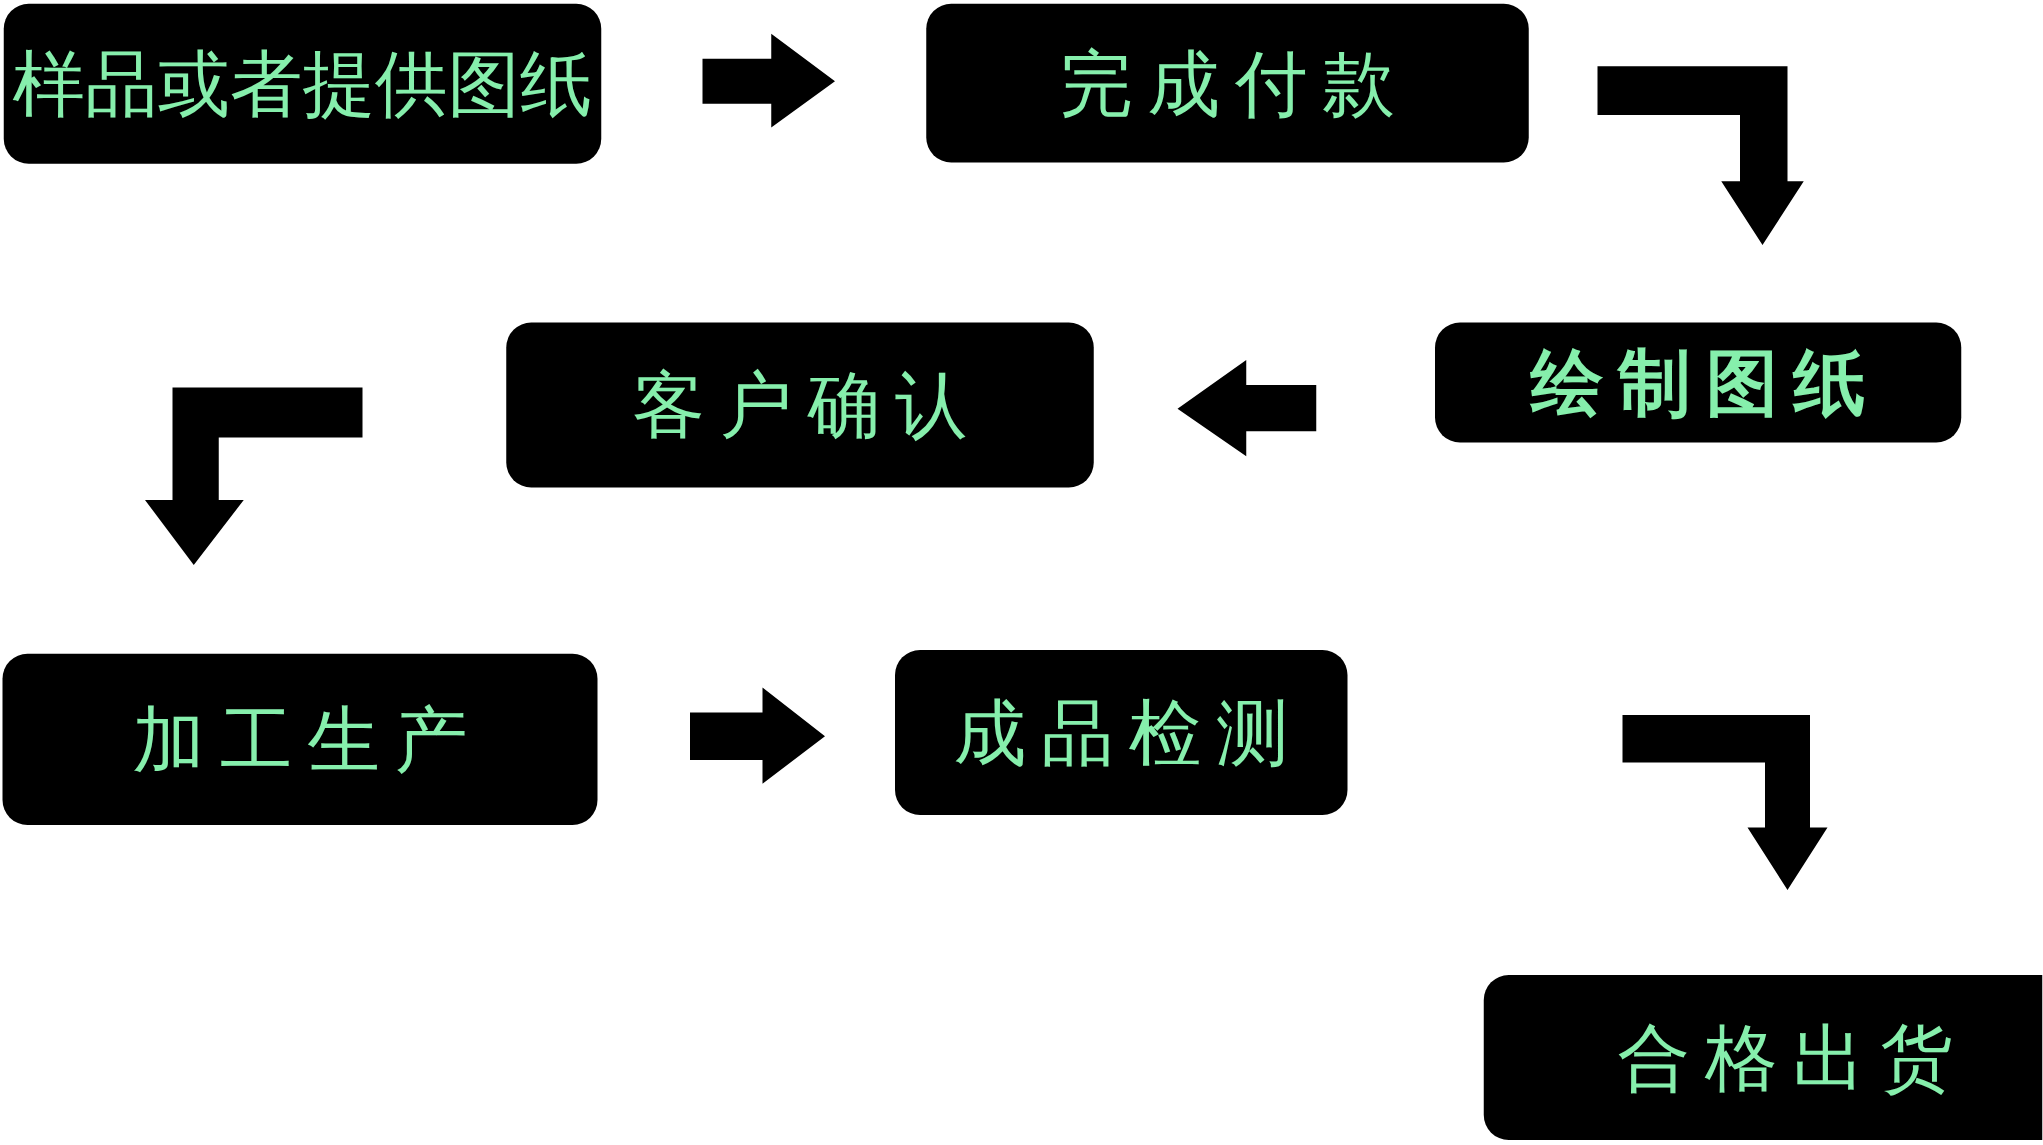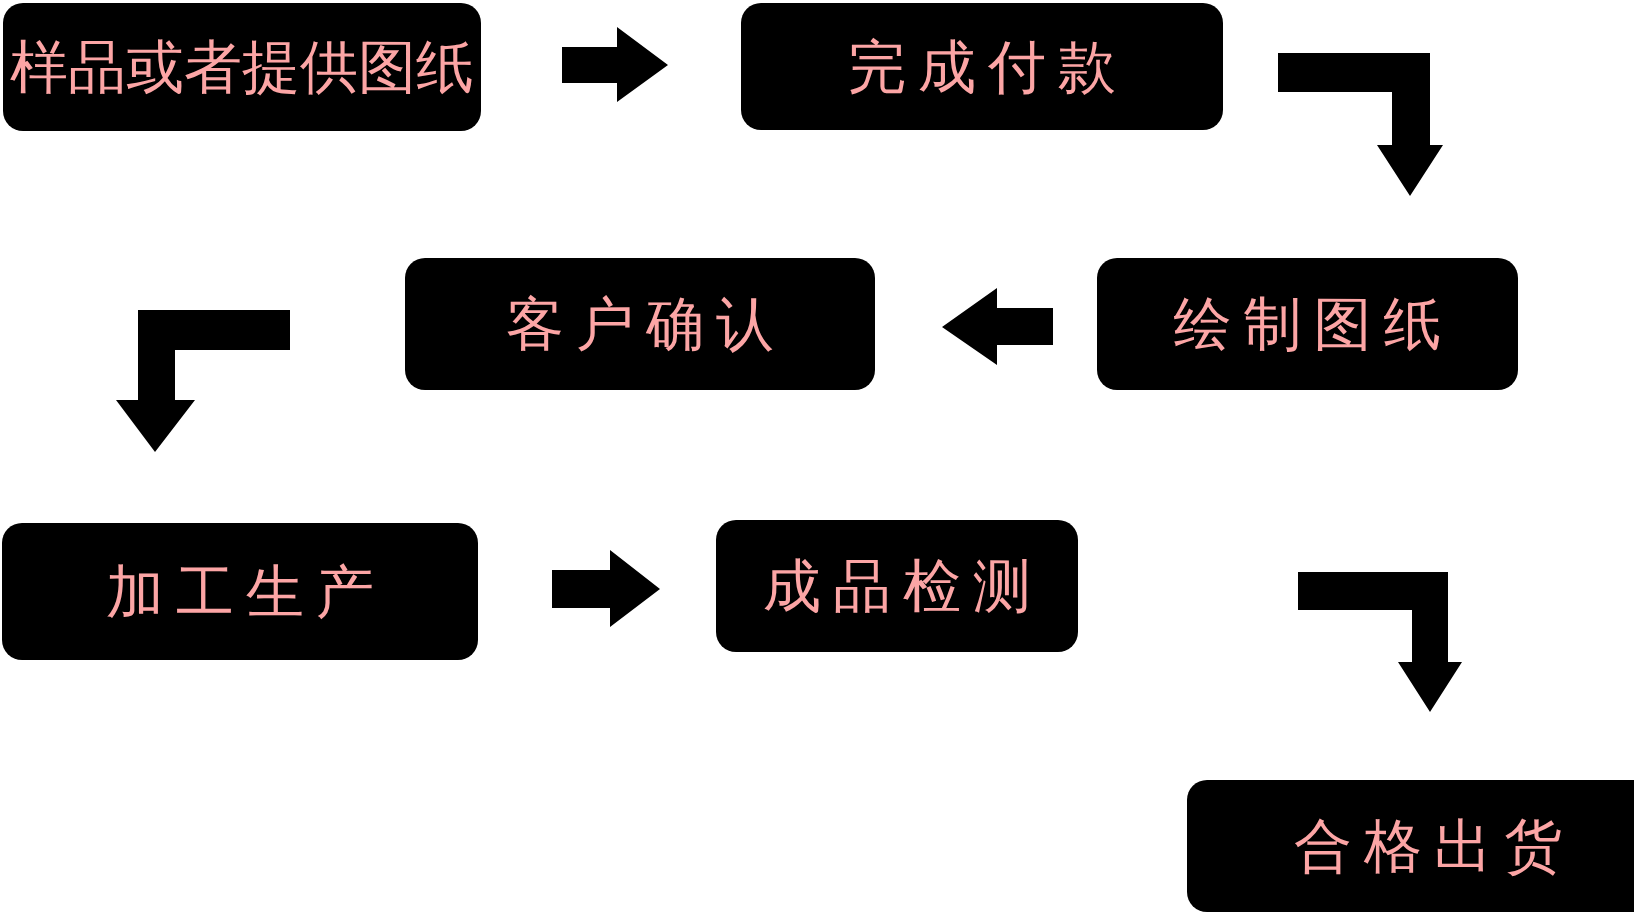--- a/index.html
+++ b/index.html
@@ -23,36 +23,36 @@
     height: 916px;
     pointer-events: none;
   }
   .node {
     position: absolute;
     background: #000000;
     border-radius: 20px;
     display: flex;
     align-items: center;
     justify-content: center;
-    color: #fca5a5;
+    color: #86efac;
     font-size: 58px;
     font-weight: 400;
     line-height: 1;
   }
   .node .lbl {
     white-space: nowrap;
   }
   .node .lbl.spaced {
     letter-spacing: 12px;
     text-indent: 12px;
   }
   
   .n1 { left: 3px;    top: 3px;   width: 478px; height: 128px; }
   .n2 { left: 741px;  top: 3px;   width: 482px; height: 127px; text-align: center; }
-  .n3 { left: 1097px; top: 258px; width: 421px; height: 132px; }
+  .n3 { left: 1148px; top: 258px; width: 421px; height: 96px; font-weight: bold; }
   .n4 { left: 405px;  top: 258px; width: 470px; height: 132px; }
   .n5 { left: 2px;    top: 523px; width: 476px; height: 137px; }
   .n6 { left: 716px;  top: 520px; width: 362px; height: 132px; }
   .n7 { left: 1150px; top: 780px; width: 482px; height: 132px; margin-left: 37px; }
 </style>
 </head>
 <body>
 
 <div class="canvas">
 

